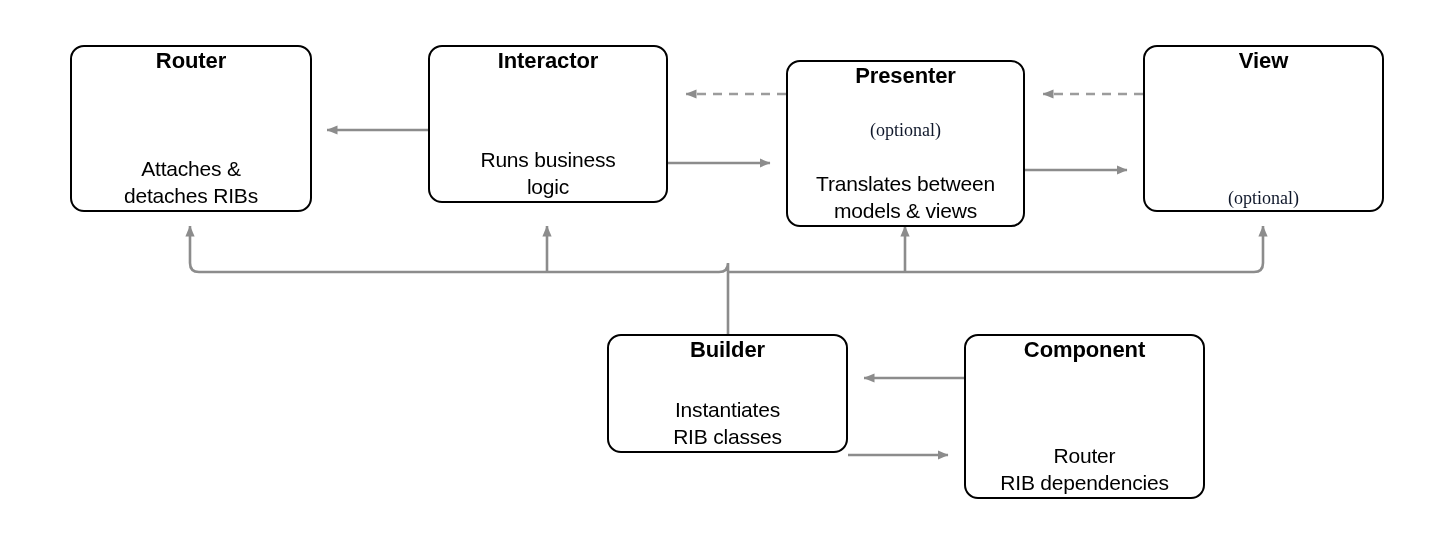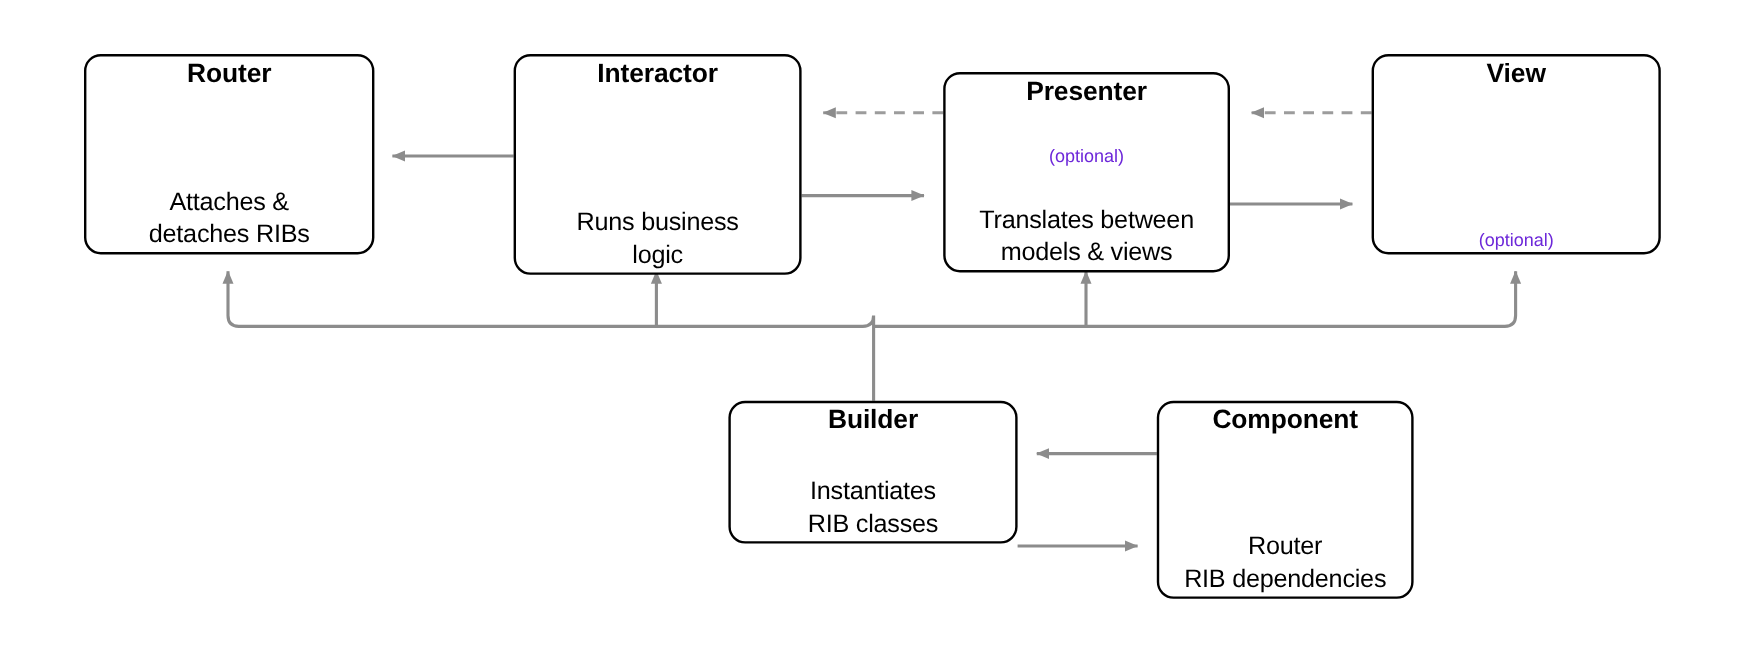--- a/index.html
+++ b/index.html
@@ -38,23 +38,24 @@
     text-align: center;
     color: #000000;
   }
   .node-title {
     font-size: 22px;
     font-weight: bold;
     line-height: 1.28;
     letter-spacing: -0.1px;
   }
   .node-optional {
-    font-size: 15px;
-    color: #6d28d9;
+    font-size: 18px;
+    color: #0f172a;
     line-height: 1.3;
+    font-family: Liberation Serif, serif;
   }
   .node-desc {
     font-size: 21px;
     line-height: 1.28;
     letter-spacing: -0.2px;
     white-space: pre-line;
   }
 </style>
 </head>
 <body>
@@ -103,21 +104,21 @@
       <path d="M905,272 L905,226" fill="none" stroke="#8c8c8c" stroke-width="2.6" marker-end="url(#arrowhead)"></path>
     </g>
   </svg>
 
   <div class="node" style="left:70px; top:45px; width:242px; height:167px;">
     <div class="node-title">Router</div>
     <div class="node-desc">Attaches &amp;
 detaches RIBs</div>
   </div>
 
-  <div class="node" style="left:428px; top:45px; width:240px; height:184px;">
+  <div class="node" style="left:428px; top:45px; width:240px; height:158px;">
     <div class="node-title">Interactor</div>
     <div class="node-desc">Runs business
 logic</div>
   </div>
 
   <div class="node" style="left:786px; top:60px; width:239px; height:167px;">
     <div class="node-title">Presenter</div>
     <div class="node-optional">(optional)</div>
     <div class="node-desc">Translates between
 models &amp; views</div>
@@ -127,19 +128,19 @@
     <div class="node-title">View</div>
     <div class="node-optional">(optional)</div>
   </div>
 
   <div class="node" style="left:607px; top:334px; width:241px; height:119px;">
     <div class="node-title">Builder</div>
     <div class="node-desc">Instantiates
 RIB classes</div>
   </div>
 
-  <div class="node" style="left:964px; top:334px; width:214px; height:165px;">
+  <div class="node" style="left:964px; top:334px; width:241px; height:165px;">
     <div class="node-title">Component</div>
     <div class="node-desc">Router
 RIB dependencies</div>
   </div>
 
 </div>
 
 </body></html>

